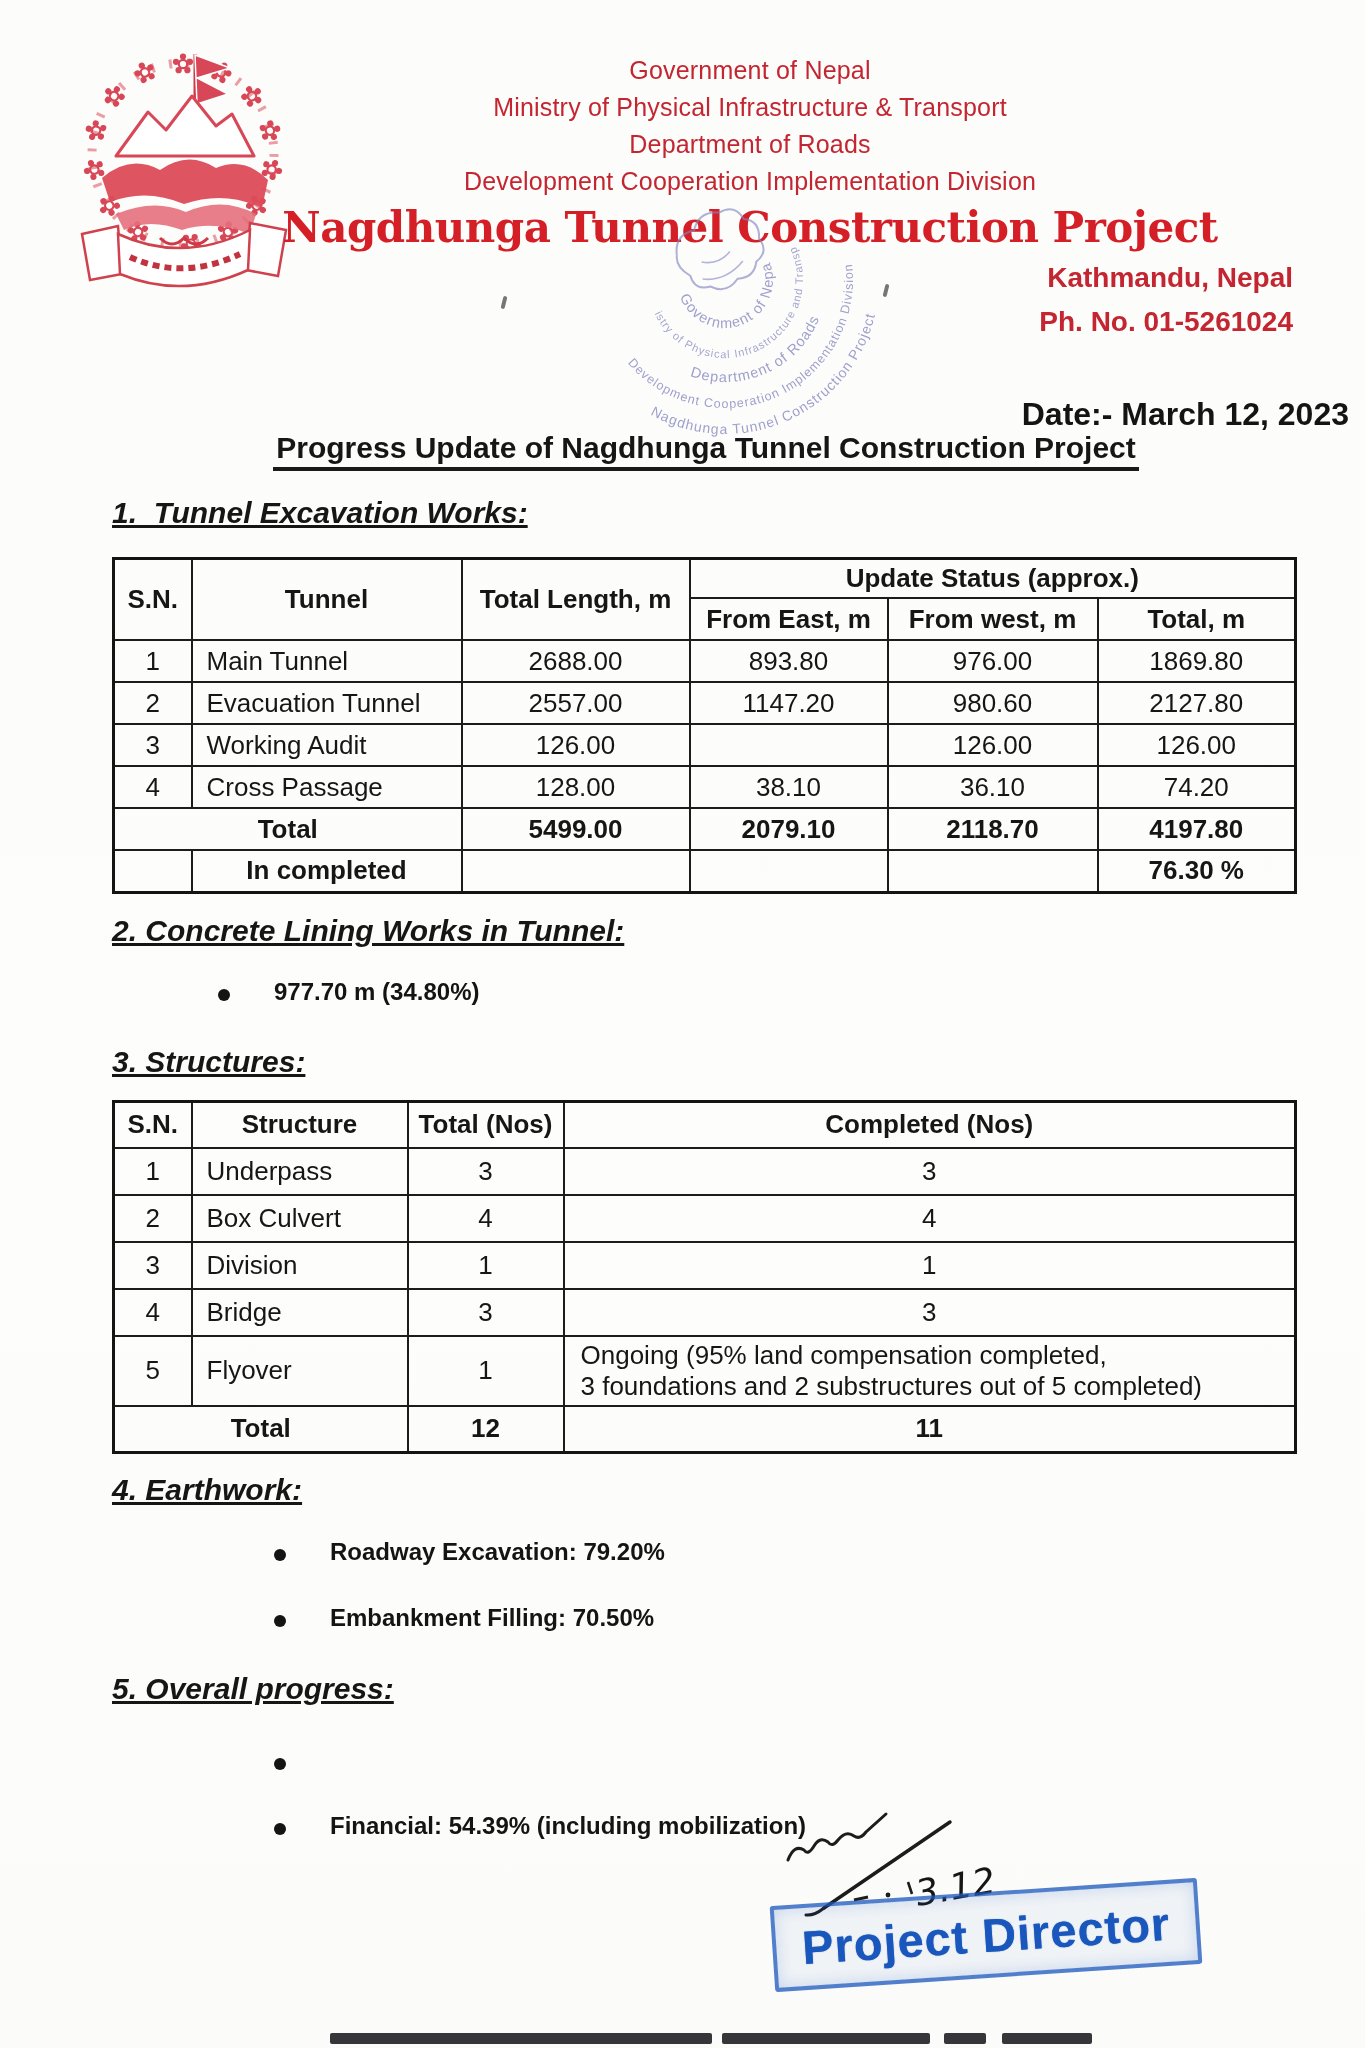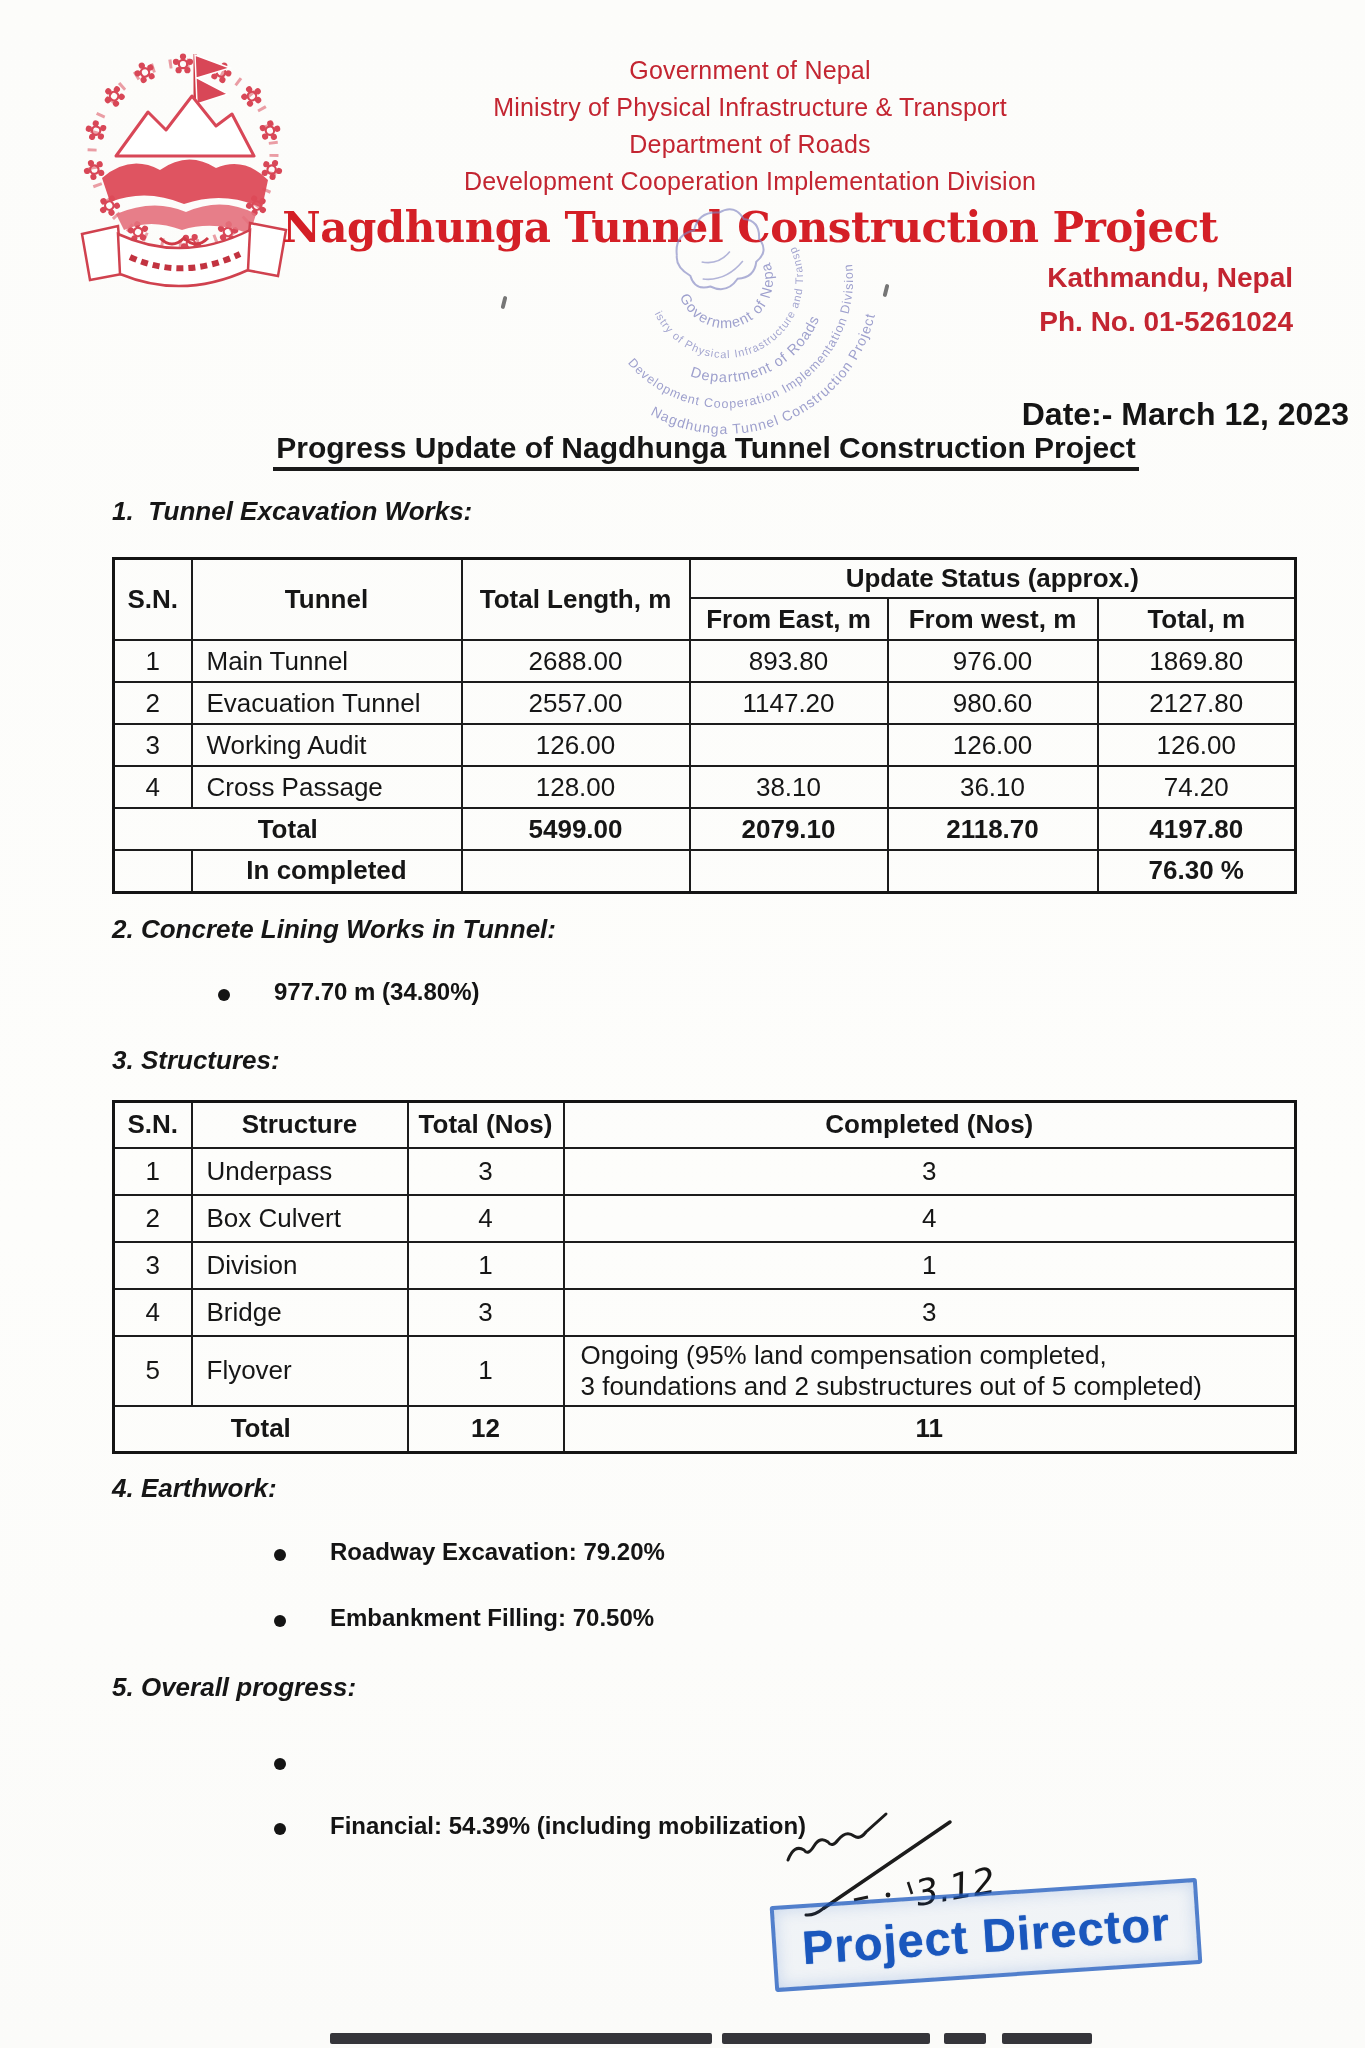--- a/index.html
+++ b/index.html
@@ -19,22 +19,22 @@
   .contact { position:absolute; right:72px; top:256px; text-align:right; color:#c32531;
              font-weight:700; font-size:28px; line-height:44px; }
   .date-line { position:absolute; right:16px; top:364px; font-weight:700; font-size:32px; color:#141414;margin-top:32px; }
   .emblem { position:absolute; left:64px; top:38px; }
   .round-stamp { position:absolute; left:535px; top:172px; opacity:.85; pointer-events:none; }
   
   .doc-title { position:absolute; left:46px; top:431px; width:1320px; text-align:center;
                font-size:30px; font-weight:700; color:#161616; }
   .doc-title span { border-bottom:4px solid #1a1a1a; padding:0 3px 3px; }
   
-  .sec { position:absolute; left:112px; font-size:26px; font-weight:700; font-style:italic;
-         color:#161616; white-space:pre-wrap; }
+  .sec { position:absolute; left:112px; font-size:30px; font-weight:700; font-style:italic;
+         color:#161616; white-space:pre-wrap;text-decoration:underline; }
   
   table { position:absolute; border-collapse:collapse; table-layout:fixed; width:1182px;
           font-size:26px; color:#161616; background:transparent; }
   th,td { border:2.5px solid #1c1c1c; text-align:center; vertical-align:middle;
           padding:3px 6px; overflow:hidden; }
   table { border:3.5px solid #141414; }
   th { font-weight:700; }
   .t1 { left:112px; top:557px; }
   .t1 thead tr:first-child th { height:38px; }
   .t1 thead tr:last-child th { height:42px; }

